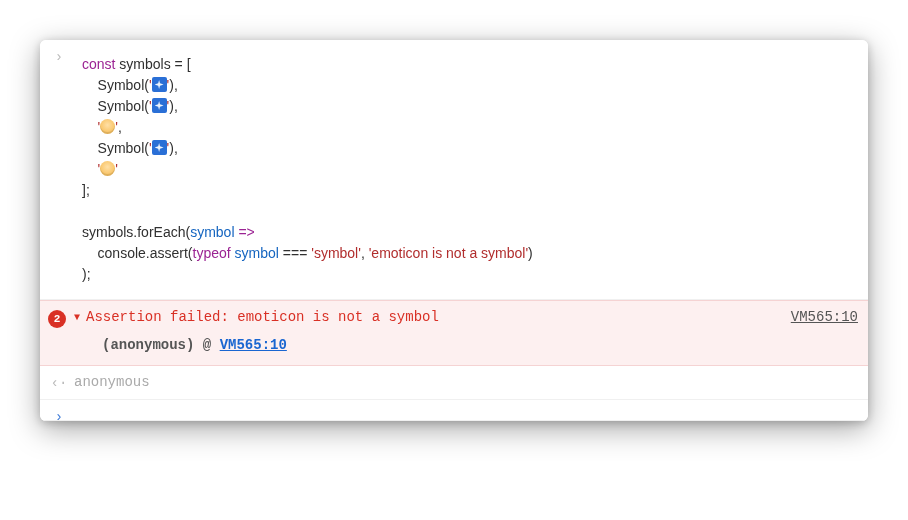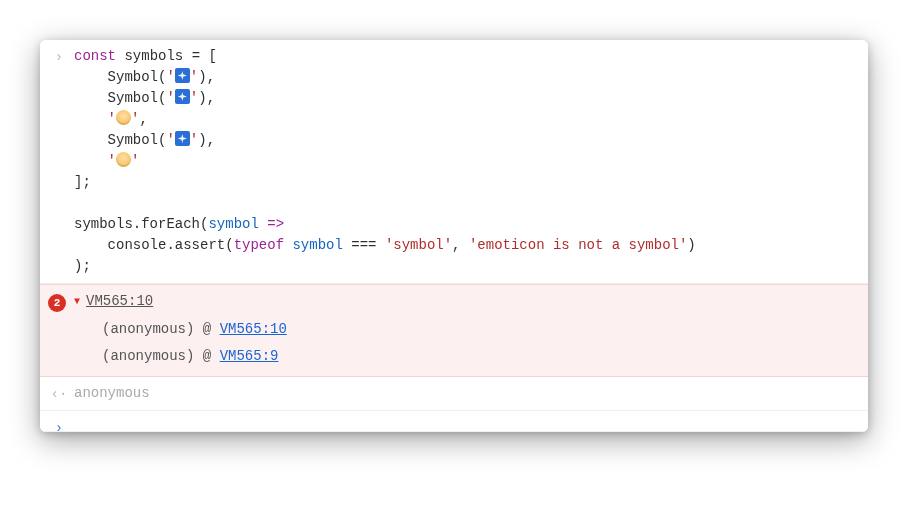--- a/index.html
+++ b/index.html
@@ -36,23 +36,23 @@
     position: absolute;
     left: 10px;
     top: 7px;
     width: 18px;
     text-align: center;
     color: #bbb;
     user-select: none;
   }
   .gutter.blue { color: #3e7bd7; }
   pre.code {
-    margin: 0;
+    margin: 8px;
     white-space: pre;
-    font-family: Liberation Mono, monospace;
+    font-family: Liberation Sans, sans-serif;
   }
   .kw-const { color: #9b2393; }
   .kw-op    { color: #9b2393; }
   .param    { color: #1565c0; }
   .str      { color: #b12d2d; }
   .emoji-box {
     display: inline-block;
     width: 15px; height: 15px;
     background: #2a6fd6;
     vertical-align: -2px;
@@ -98,20 +98,21 @@
   .err-msg { color:#d93025; flex:1;}
   .src-link {
     color:#555;
     text-decoration: underline;
     font-family: inherit;
   }
   .stack {
     padding-left: 28px;
     color:#555;
     margin-top:4px;
+    font-weight:bold;
   }
   .stack-line { padding:3px 0;}
   .stack-link { color:#1a66d1; text-decoration: underline;}
 </style>
 </head>
 <body>
 
 <div class="console">
 
   <div class="row input-row">
@@ -128,25 +129,25 @@
 <span>    console.assert(</span><span class="kw-op">typeof </span><span class="param">symbol</span><span> === </span><span class="str">'symbol'</span><span>, </span><span class="str">'emoticon is not a symbol'</span><span>)</span>
 <span>);</span></pre>
   </div>
 
   <div class="row error-row">
     <div style="position:absolute;left:8px;top:7px;">
       <span class="badge">2</span>
     </div>
     <div class="err-head">
       <span class="disclose">▼</span>
+      <span class="err-msg">Assertion failed: emoticon is not a symbol</span>
       <a class="src-link" href="#">VM565:10</a>
     </div>
     <div class="stack" id="stack">
         <div class="stack-line"><span>(anonymous) </span><span>@ </span><a href="#" class="stack-link">VM565:10</a></div>
-        <div class="stack-line"><span>(anonymous) </span><span>@ </span><a href="#" class="stack-link">VM565:9</a></div>
       </div>
   </div>
 
   <div class="row output-row">
     <span class="gutter">‹·</span>
     <span>anonymous</span>
   </div>
 
   <div class="row prompt-row">
     <span class="gutter blue">›</span>

